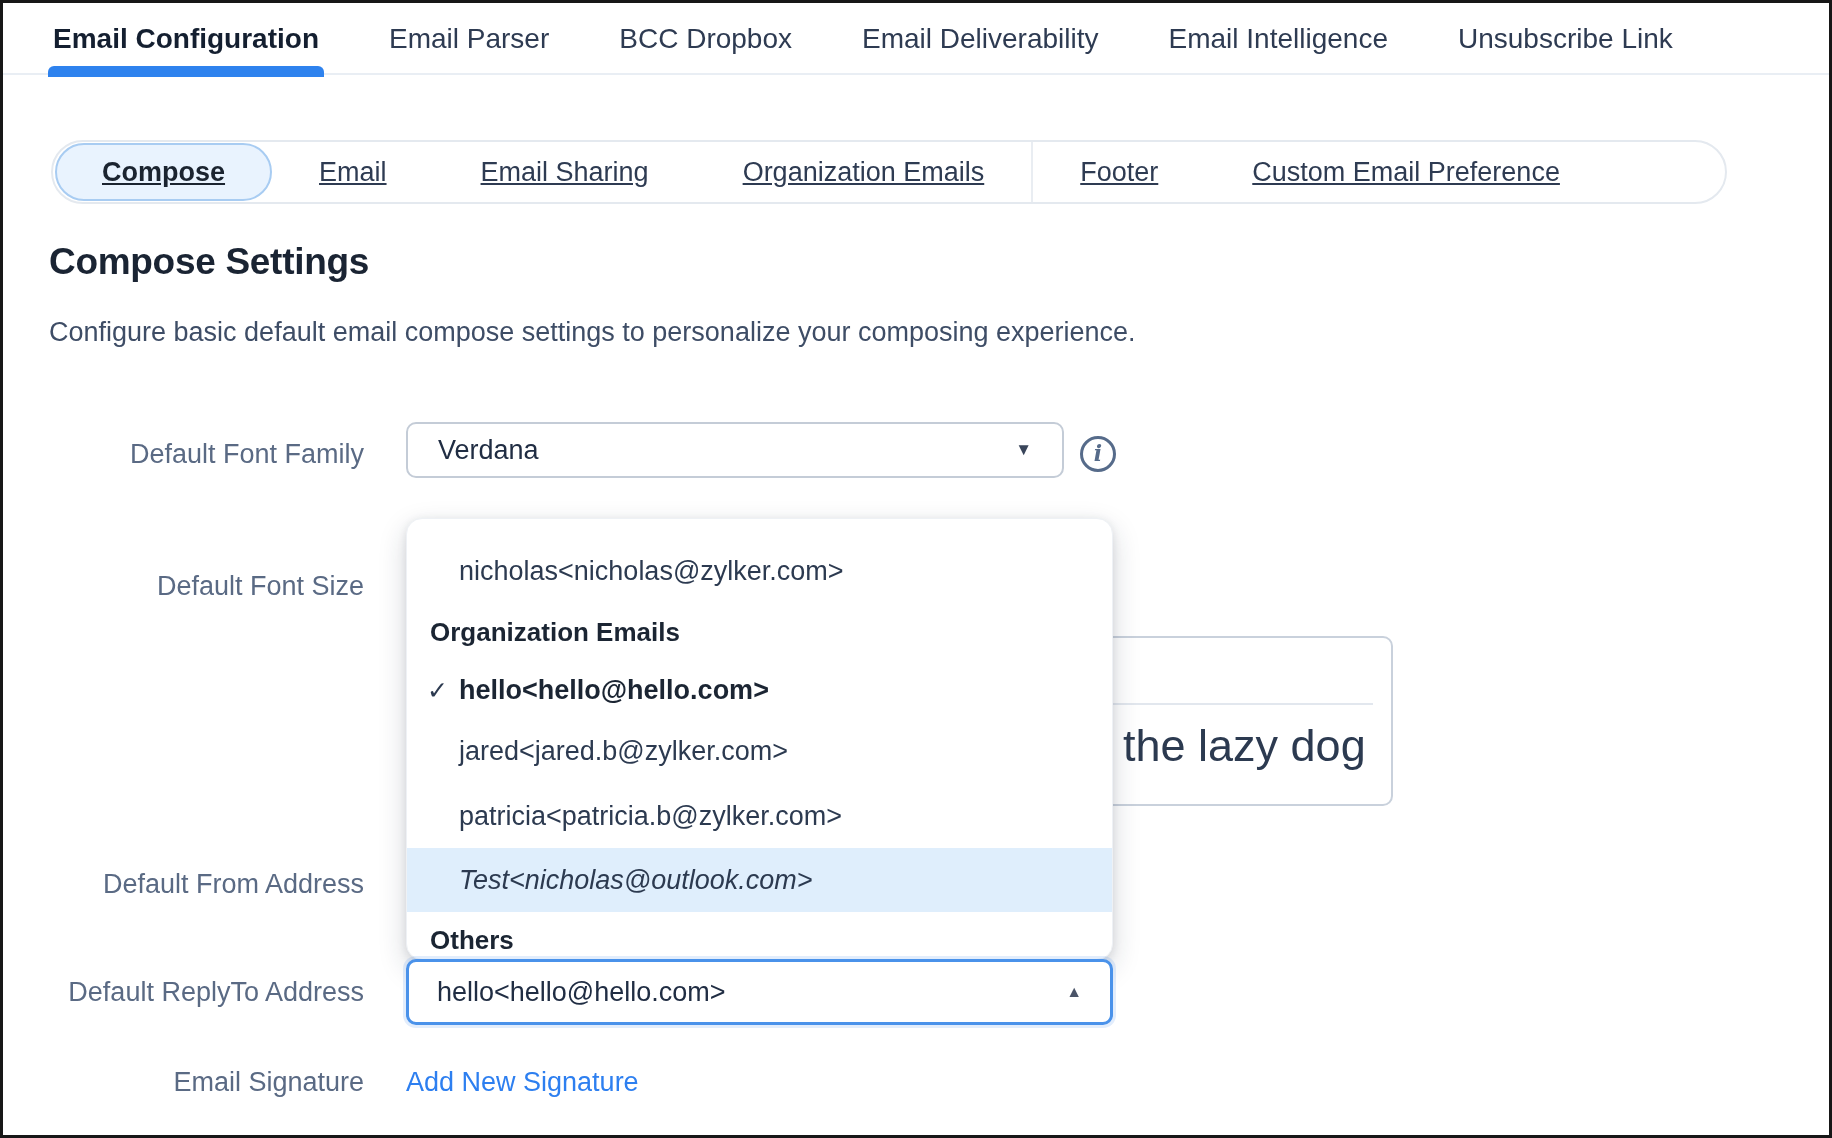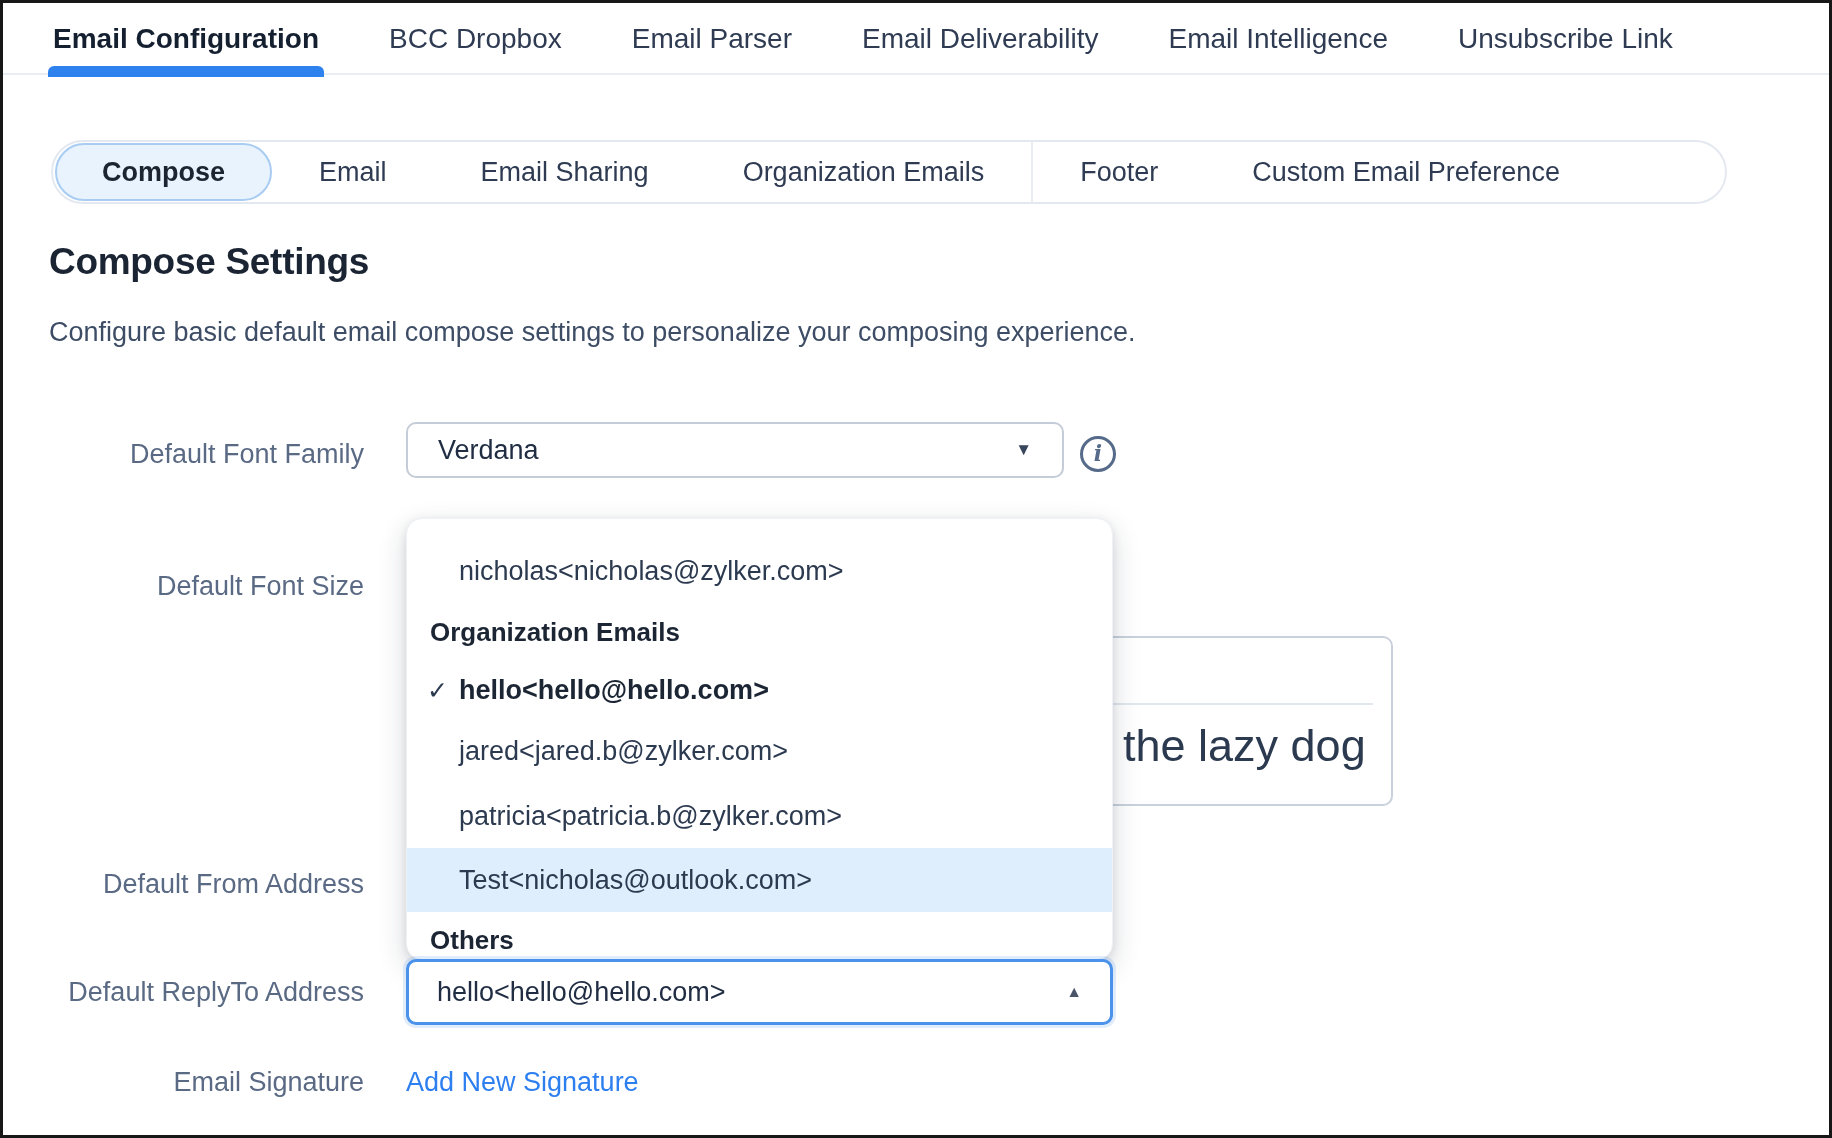--- a/index.html
+++ b/index.html
@@ -28,20 +28,21 @@
 
   
   .subnav {
     position:absolute; left:48px; top:137px; width:1676px; height:64px;
     border:2px solid #e4e9ef; border-radius:32px;
     display:flex; align-items:center; background:#fff;
   }
   .subtab {
     padding:0 47px; font-size:27px; color:#2e3b52; white-space:nowrap;
     cursor:pointer;
+    text-decoration:underline;
   }
   .subtab.pill {
     margin-left:2px; height:58px; display:flex; align-items:center;
     padding:0 45px; background:#e9f3fe; border:2px solid #a8ccf2;
     border-radius:29px; font-weight:700; color:#1b2430;
   }
   .subnav-divider { width:2px; align-self:stretch; background:#e9edf2; }
 
   
   .page-title {
@@ -107,45 +108,45 @@
   }
   .dd-item {
     display:flex; align-items:center; padding-left:52px; font-size:27px;
     color:#2c3a50; cursor:pointer; position:relative; white-space:nowrap;
   }
   .dd-group {
     display:flex; align-items:center; padding-left:23px; font-size:26px;
     font-weight:700; color:#1b2533; white-space:nowrap;
   }
   .dd-item.selected { font-weight:700; color:#1b2533; }
-  .dd-item.highlighted { background:#dfeefc; }
+  .dd-item.highlighted { background:#dfeefc;font-style:italic; }
   .dd-check {
     position:absolute; left:20px; font-size:25px; color:#2c3a50; font-weight:400;
   }
 
   .add-signature-link {
     position:absolute; left:403px; top:1064px; font-size:27px; color:#2d7ff0;
     font-weight:500; cursor:pointer;
   }
 </style>
 </head>
 <body>
 
 <div id="screen">
 
   <div class="topnav">
     <div class="toptab active">
       <span>Email Configuration</span>
       <div class="toptab-indicator"></div>
     </div>
     <div class="toptab">
+      <span>Email Parser</span>
+    </div>
+    <div class="toptab">
       <span>BCC Dropbox</span>
-    </div>
-    <div class="toptab">
-      <span>Email Parser</span>
     </div>
     <div class="toptab">
       <span>Email Deliverability</span>
     </div>
     <div class="toptab">
       <span>Email Intelligence</span>
     </div>
     <div class="toptab">
       <span>Unsubscribe Link</span>
     </div>

